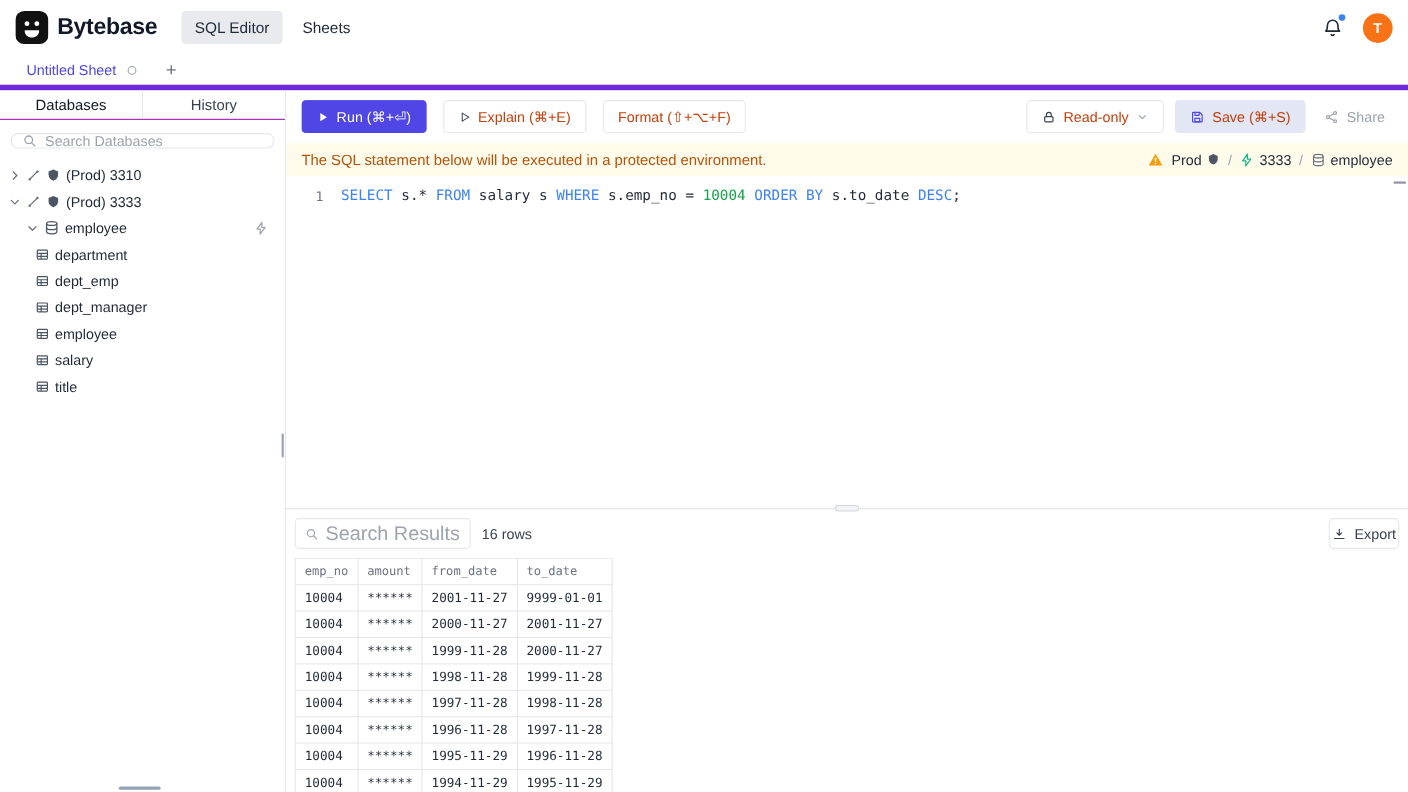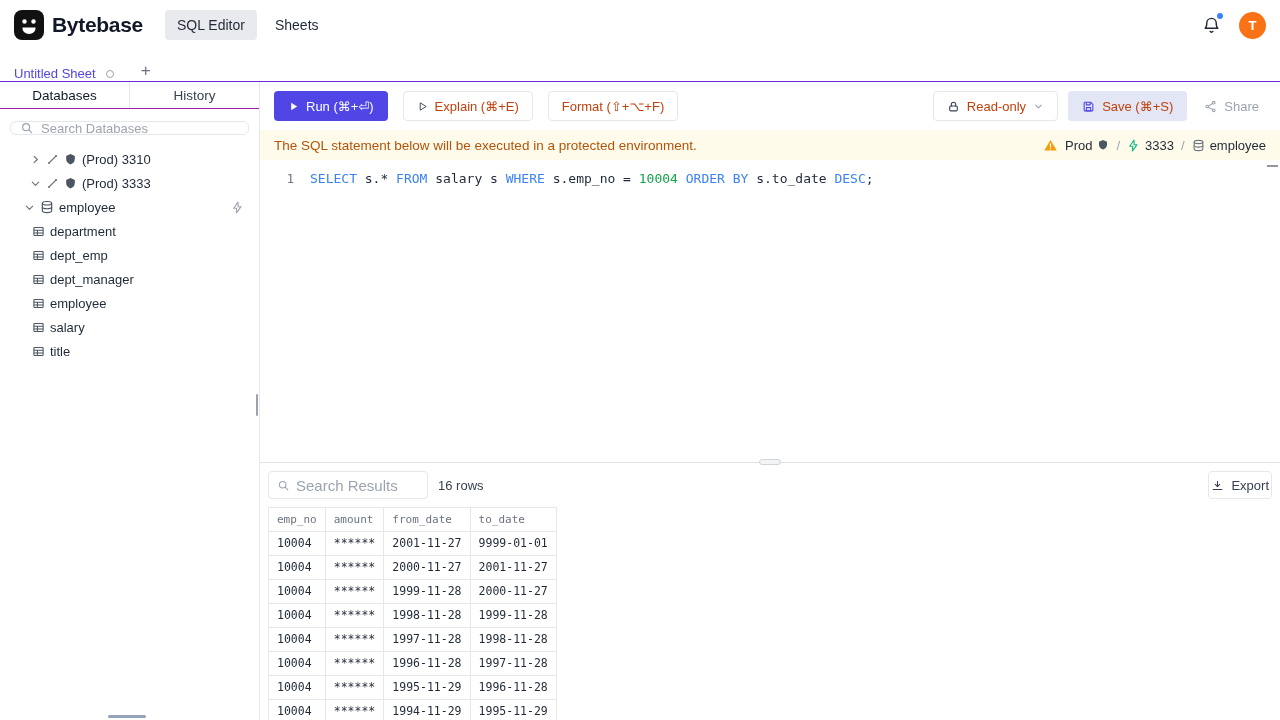--- a/index.html
+++ b/index.html
@@ -13,38 +13,38 @@
   .brand{font-size:21px;font-weight:800;color:#111827;letter-spacing:-0.3px}
   .nav{display:flex;gap:6px;margin-left:16px}
   .nav-item{padding:7px 12px;border-radius:4px;font-size:14px;color:#1f2937;cursor:pointer}
   .nav-item.active{background:#e9eaee}
   .header-right{margin-left:auto;display:flex;align-items:center;gap:18px}
   .bell-wrap{position:relative;display:flex;cursor:pointer}
   .bell-dot{position:absolute;top:-3px;right:-2px;width:6px;height:6px;border-radius:50%;background:#3b82f6}
   .avatar{width:27px;height:27px;border-radius:50%;background:#f97316;color:#fff;display:flex;align-items:center;justify-content:center;font-size:13px;font-weight:700;cursor:pointer}
 
   
-  .sheet-strip{height:32px;border-bottom:1px solid #6d28d9;display:flex;align-items:flex-end;padding-left:6px;flex:0 0 auto}
+  .sheet-strip{height:32px;border-bottom:5px solid #6d28d9;display:flex;align-items:center;padding-left:16px;flex:0 0 auto}
   .sheet-tab{display:flex;align-items:center;gap:10px;padding:0 12px 0 8px;color:#4f46e5;font-size:13px;cursor:pointer}
   .dirty-dot{width:8px;height:8px;border-radius:50%;border:1.5px solid #9ca3af}
   .strip-sep{width:1px;background:#e5e7eb;margin:7px 2px}
   .new-tab{width:30px;display:flex;align-items:center;justify-content:center;color:#6b7280;font-size:17px;cursor:pointer}
 
   
   .content{flex:1;display:flex;min-height:0}
   .sidebar{width:260px;flex:0 0 260px;border-right:1px solid #e5e7eb;display:flex;flex-direction:column;position:relative;min-height:0}
   .side-tabs{display:flex;border-bottom:1px solid #a21caf;flex:0 0 27px}
   .side-tab{flex:1;display:flex;align-items:center;justify-content:center;font-size:13.5px;color:#374151;cursor:pointer}
   .side-tab.active{color:#111827;font-weight:500;border-right:1px solid #e5e7eb}
   .search-box{margin:12px 10px 10px;height:14px;border:1px solid #e5e7eb;border-radius:6px;display:flex;align-items:center;gap:7px;padding:0 9px;flex:0 0 auto}
   .search-box input{border:none;outline:none;flex:1;font-size:13px;font-family:inherit;color:#374151;background:transparent;min-width:0}
   .search-box input::placeholder{color:#9ca3af}
   .tree{flex:1;overflow:hidden;padding-top:2px}
   .tree-row{height:24px;display:flex;align-items:center;gap:5px;font-size:13px;color:#1f2937;cursor:pointer}
-  .tree-row.lvl0{padding-left:30px}
+  .tree-row.lvl0{padding-left:8px}
   .tree-row.lvl1{padding-left:24px}
   .tree-row.lvl2{padding-left:16px}
   .caret-spacer{width:11px;flex:0 0 11px}
   .icon{display:inline-flex;align-items:center;justify-content:center;line-height:0}
   .trail{margin-left:auto;margin-right:15px}
   .side-thumb{position:absolute;bottom:2px;left:108px;width:38px;height:3px;border-radius:2px;background:#94a3b8}
   .side-grip{position:absolute;right:1px;top:312px;width:2px;height:22px;background:#9ca3af;border-radius:1px}
 
   
   .main{flex:1;display:flex;flex-direction:column;min-width:0}
@@ -69,21 +69,21 @@
   .tok-kw{color:#3b82f6}
   .tok-num{color:#16a34a}
   .tok-pl{color:#1f2937}
   .overview-mark{position:absolute;top:5px;right:2px;width:11px;height:2px;background:#6b7280;opacity:.75}
 
   
   .results{flex:0 0 258px;border-top:1px solid #e0e2e6;display:flex;flex-direction:column;position:relative;min-height:0}
   .grip{position:absolute;top:-4px;left:50%;transform:translateX(-50%);width:22px;height:6px;border-radius:3px;background:#f3f4f6;border:1px solid #d1d5db}
   .results-bar{display:flex;align-items:center;gap:10px;padding:8px;flex:0 0 auto}
   .results-search{width:160px;height:28px;border:1px solid #e5e7eb;border-radius:4px;display:flex;align-items:center;gap:6px;padding:0 8px}
-  .results-search input{border:none;outline:none;flex:1;font-size:15px;font-family:inherit;color:#374151;background:transparent;min-width:0}
+  .results-search input{border:none;outline:none;flex:1;font-size:18px;font-family:inherit;color:#374151;background:transparent;min-width:0}
   .results-search input::placeholder{color:#9ca3af}
   .row-count{font-size:13px;color:#374151}
   .btn-export{margin-left:auto;height:28px;border:1px solid #e5e7eb;border-radius:4px;display:inline-flex;align-items:center;gap:7px;padding:0 2px;background:#fff;font-size:13px;color:#374151;cursor:pointer;font-family:inherit}
   .table-wrap{flex:1;overflow:hidden;padding:0 8px}
   .results-table{border-collapse:collapse;font-family:"DejaVu Sans Mono",monospace;font-size:11.5px}
   .results-table th,.results-table td{border:1px solid #e5e7eb;padding:4px 8px;text-align:left;white-space:nowrap;line-height:15px}
   .results-table th{color:#6b7280;font-weight:400;font-size:11px}
   .results-table td{color:#1f2937}
   .results-table th:nth-child(1),.results-table td:nth-child(1){min-width:48px}
   .results-table th:nth-child(2),.results-table td:nth-child(2){min-width:46px}

